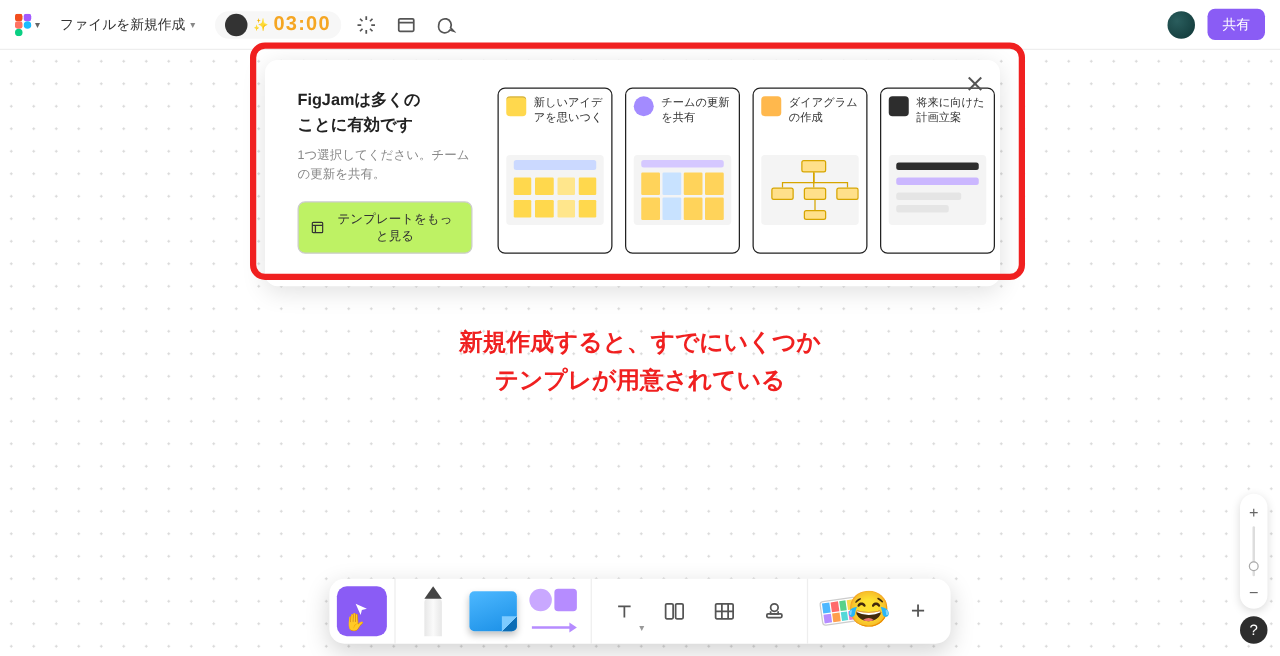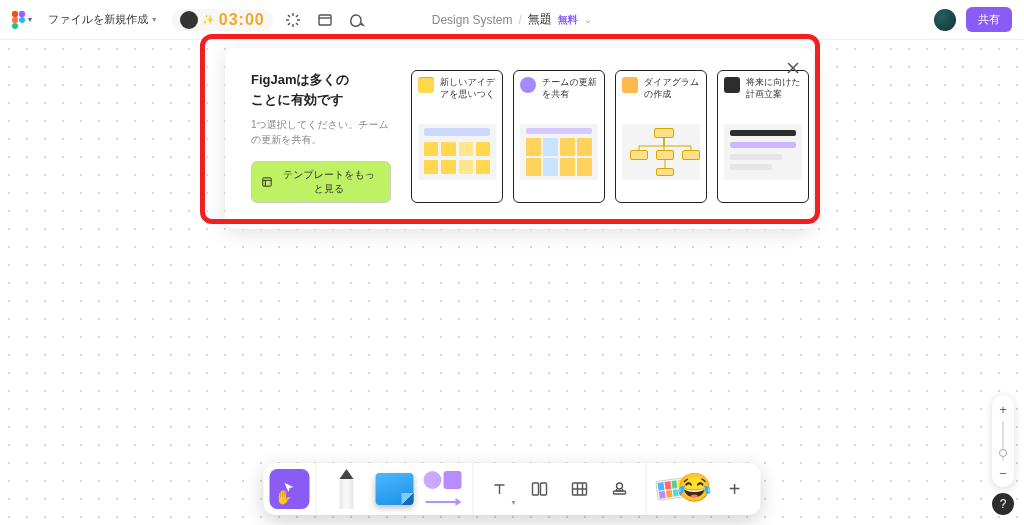--- a/index.html
+++ b/index.html
@@ -24,21 +24,21 @@
 .avatar { width:22px; height:22px; border-radius:50%; background:radial-gradient(circle at 35% 35%, #2a5d5d, #0e3535); cursor:pointer; }
 .share-btn { background:#8a5cf5; color:#fff; font-size:11px; padding:5px 12px; border-radius:6px; cursor:pointer; border:none; }
 
 
 .canvas { position:absolute; top:40px; left:0; right:0; bottom:0; background-image:radial-gradient(circle,#d8d8d8 1px,transparent 1px); background-size:18px 18px; background-position:0 0; }
 
 
 .highlight { position:absolute; top:-6px; left:200px; width:620px; height:190px; border:5px solid #f02020; border-radius:12px; pointer-events:none; }
 
 
-.panel { position:absolute; top:8px; left:225px; width:588px; background:#fff; border-radius:10px; box-shadow:0 4px 20px rgba(0,0,0,.12); padding:22px 26px 26px; display:flex; gap:20px; }
+.panel { position:absolute; top:8px; left:212px; width:588px; background:#fff; border-radius:10px; box-shadow:0 4px 20px rgba(0,0,0,.12); padding:22px 26px 26px; display:flex; gap:20px; }
 .panel .close { position:absolute; top:12px; right:14px; cursor:pointer; color:#555; }
 .panel-left { width:140px; flex:none; }
 .panel-title { font-size:13px; font-weight:700; color:#222; line-height:1.5; }
 .panel-sub { font-size:10px; color:#888; margin-top:8px; line-height:1.5; }
 .more-btn { margin-top:14px; display:inline-flex; align-items:center; gap:6px; border:1px solid #ccc; border-radius:6px; padding:6px 10px; font-size:10px; color:#333; cursor:pointer; background:#bef264; }
 .panel-cards { display:flex; gap:10px; }
 .card { width:92px; border:1px solid #222; border-radius:6px; padding:6px 6px 4px; cursor:pointer; background:#fff; display:flex; flex-direction:column; }
 .card.first { border-width:1.5px; }
 .card-head { display:flex; gap:6px; align-items:flex-start; margin-bottom:24px; }
 .card-ico { width:16px; height:16px; flex:none; border-radius:3px; }
@@ -152,27 +152,20 @@
           <line x1="2" y1="6" x2="14" y2="6"></line>
         </svg>
     </div>
     <div class="tb-ico">
       <svg width="16" height="16" viewBox="0 0 16 16" fill="none" stroke="currentColor" stroke-width="1.4">
           <path d="M14 8a5 5 0 1 1-9.5-2.2L2 3l3 1A5 5 0 0 1 14 8z" transform="rotate(180 8 8)"></path>
         </svg>
     </div>
   </div>
 
-  <div class="tb-center">
-    <span class="ds">Design System</span>
-    <span class="sep">/</span>
-    <span class="name">無題</span>
-    <span class="plan">無料</span>
-    <span class="dd">⌄</span>
-  </div>
 
   <div class="tb-right">
     <span class="avatar"></span>
     <button class="share-btn">共有</button>
   </div>
 </div>
 
 <div class="canvas">
 
   <div class="panel">
@@ -270,20 +263,23 @@
             <div class="bar b2"></div>
             <div class="bar b3"></div>
             <div class="bar b4"></div>
         </div>
       </div>
 
     </div>
   </div>
 
   <div class="highlight"></div>
+  <div class="annot">
+    <span>新規作成すると、すでにいくつか</span><br><span>テンプレが用意されている</span>
+  </div>
 
   <div class="toolbar">
     <div class="tool-seg">
       <div class="tool-btn active" style="position:relative;">
         <svg width="16" height="16" viewBox="0 0 16 16" fill="currentColor">
             <path d="M3 2l9 4-4 1-1 4z"></path>
           </svg>
         <span class="hand">✋</span>
       </div>
     </div>

